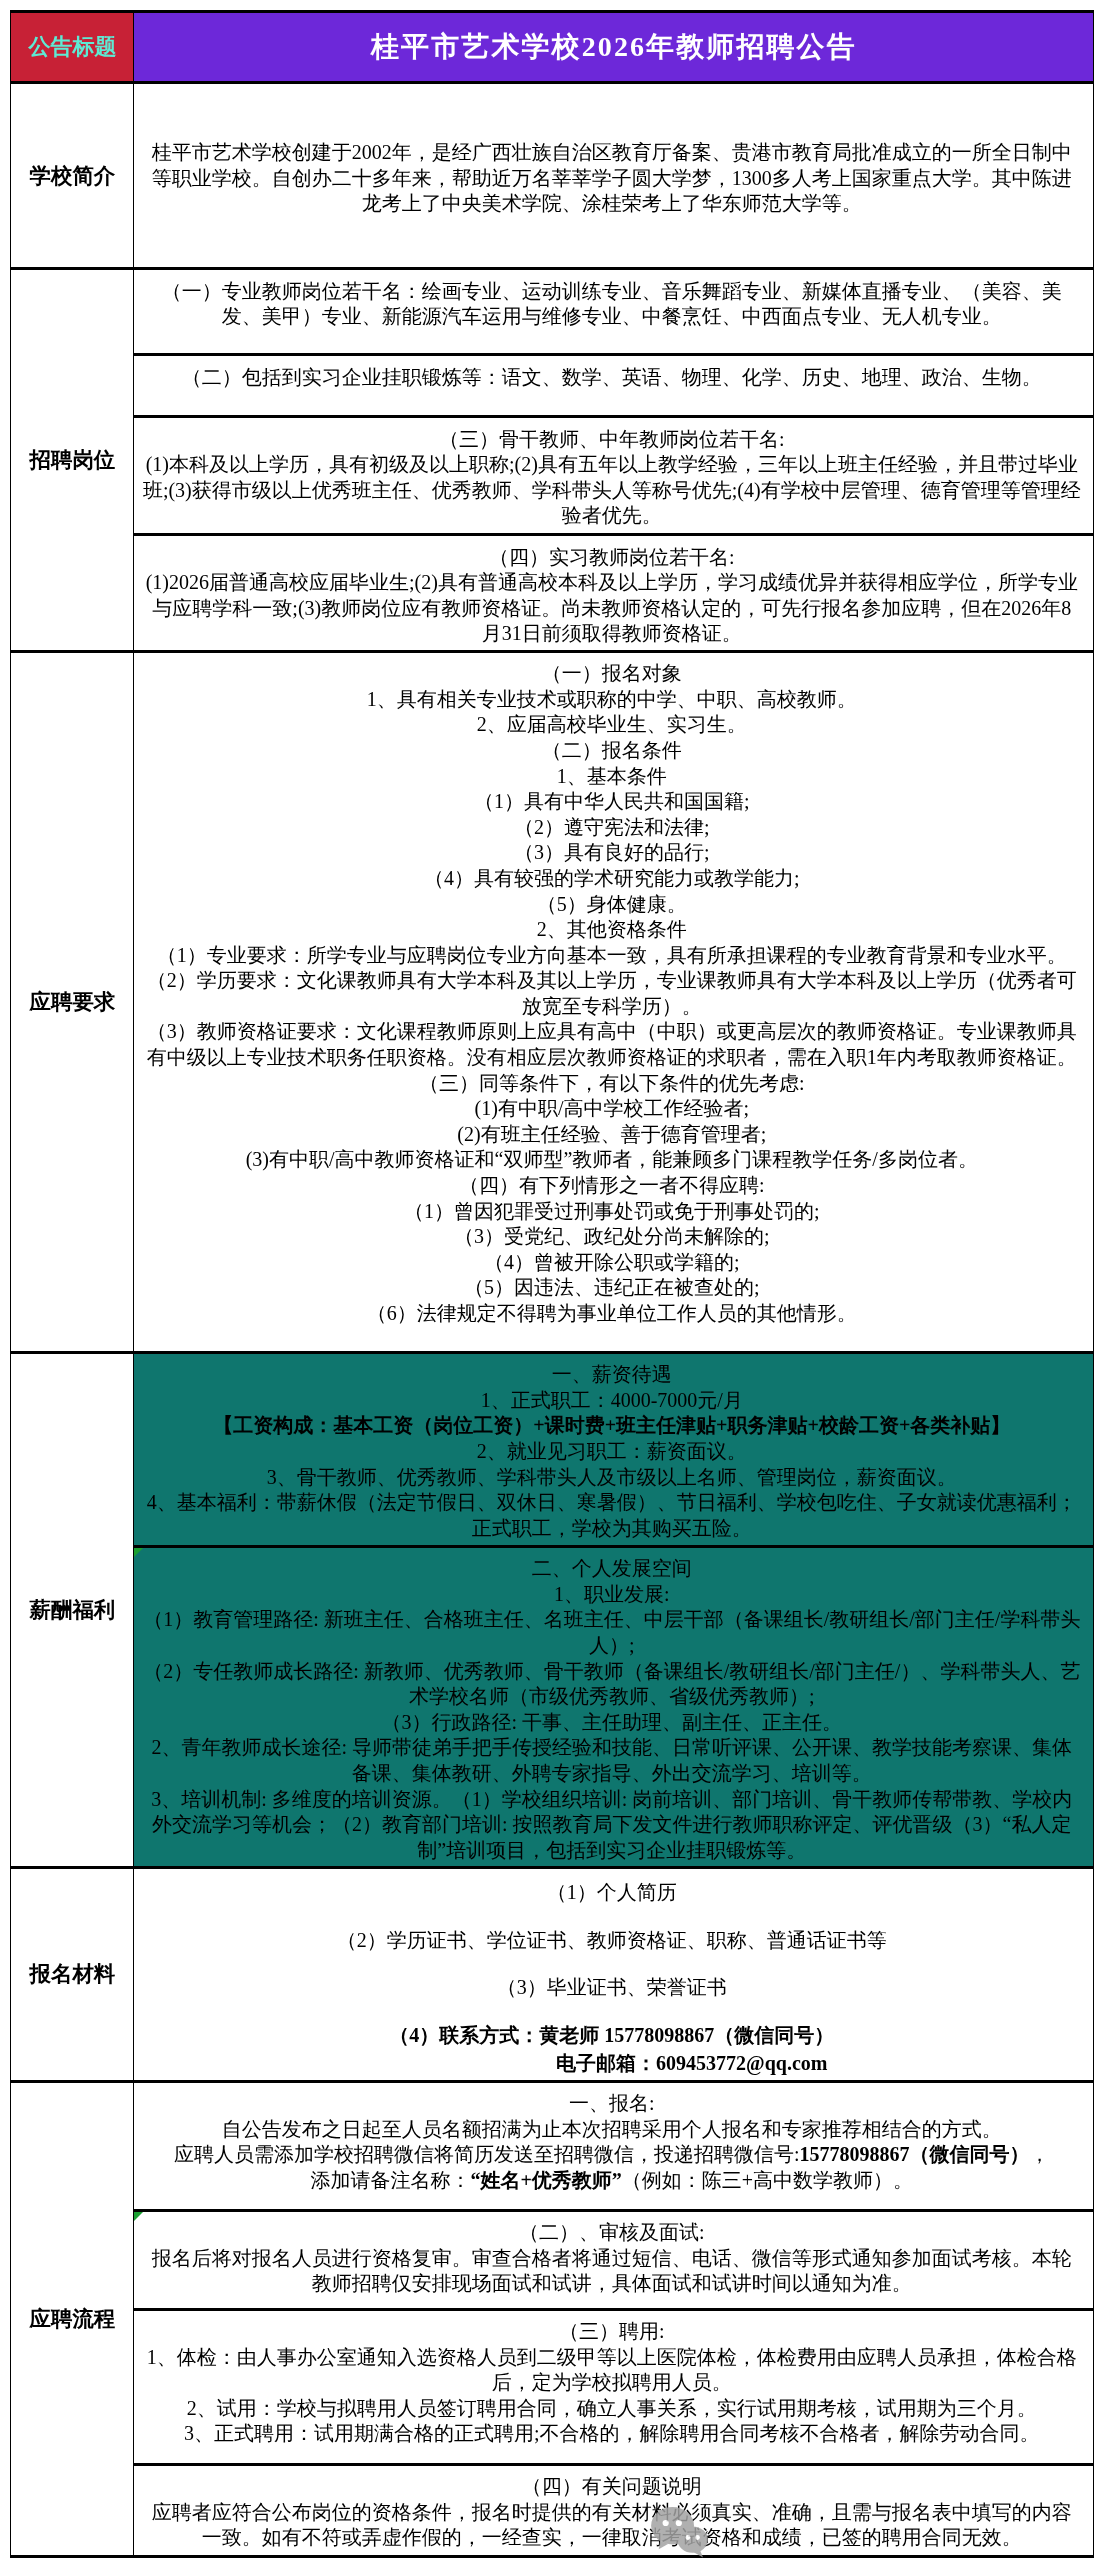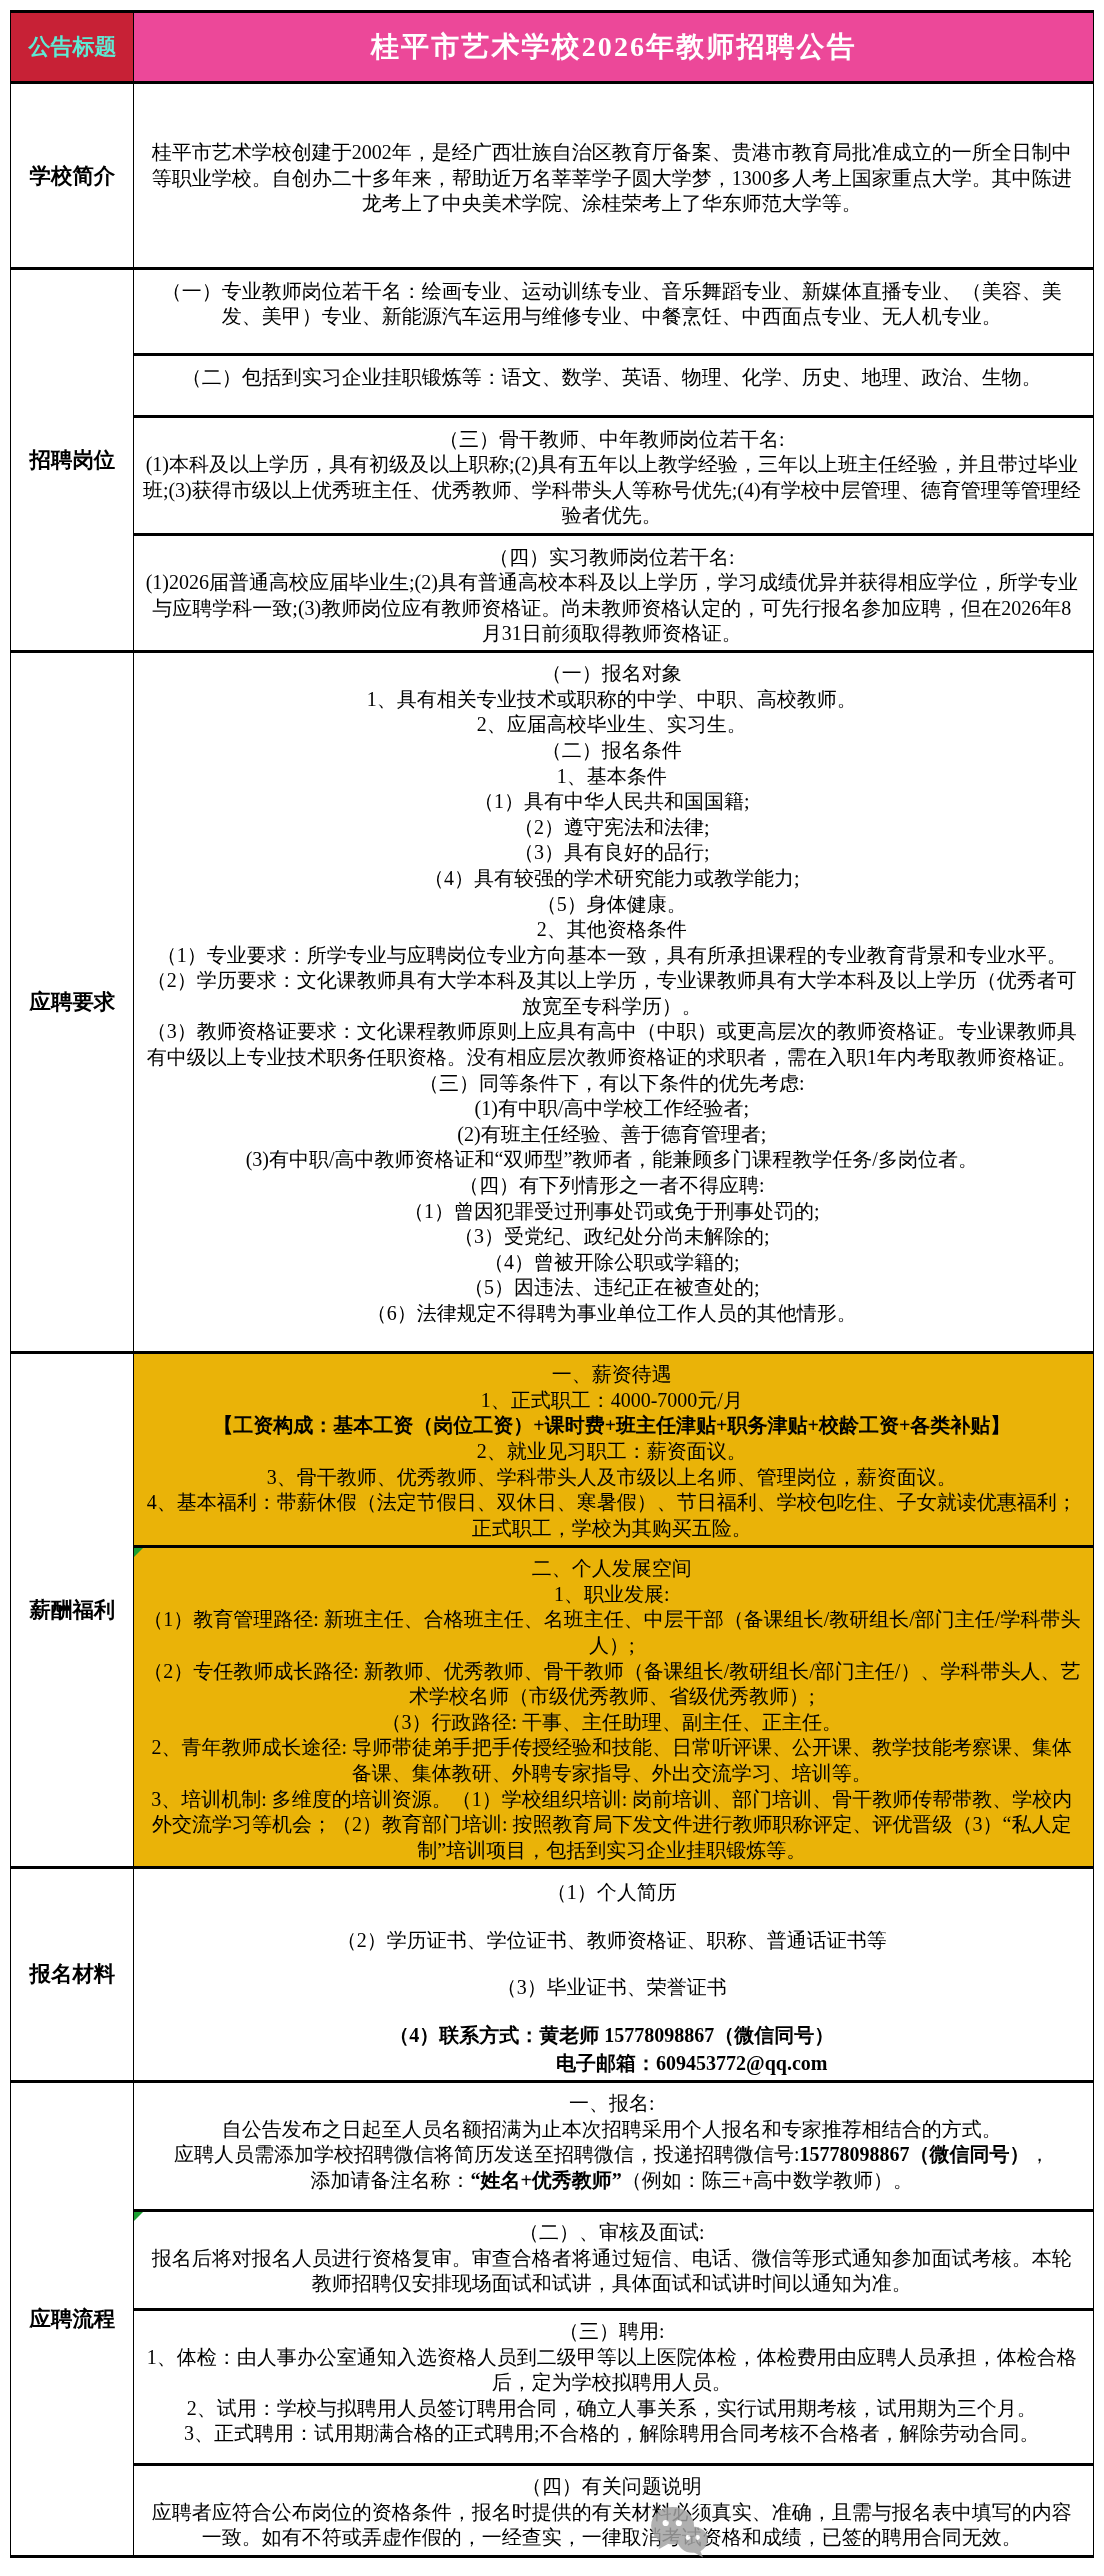--- a/index.html
+++ b/index.html
@@ -12,31 +12,31 @@
   col.label-col { width:123px; }
   td {
     border:1.4px solid #000;
     border-top-width:3.5px; border-bottom-width:3.5px;
     vertical-align:top; padding:0; box-sizing:border-box;
   }
   .label-cell {
     text-align:center; vertical-align:middle; font-weight:bold;
     font-size:21.4px; line-height:28px; background:#fff; padding:0 4.2px;
   }
-  .header-row td { background:#ec4899; color:#fff; }
+  .header-row td { background:#6d28d9; color:#fff; }
   .header-row .label-cell { background:#C72136; color:#5eead4; font-size:22px; }
   .header-title {
     text-align:center; vertical-align:middle; font-size:28px;
     font-weight:bold; letter-spacing:2.1px;
   }
   .content-cell {
     padding:8.3px 12.5px 2.8px 8.3px; font-size:20px; line-height:25.6px;
     position:relative; background:#fff;text-align:center;
   }
-  .content-cell.highlight { background:#eab308; }
+  .content-cell.highlight { background:#0f766e; }
   .line { min-height:7px; }
   .b { font-weight:bold; }
   .corner {
     position:absolute; top:0; left:0; width:0; height:0;
     border-top:9.7px solid #1BA032; border-right:9.7px solid transparent;
   }
   .watermark {
     position:absolute; left:649px; top:2505px; display:flex;
     align-items:center; gap:9.7px; color:#a3a3a3; opacity:0.85;
     font-size:37px; font-weight:bold;

